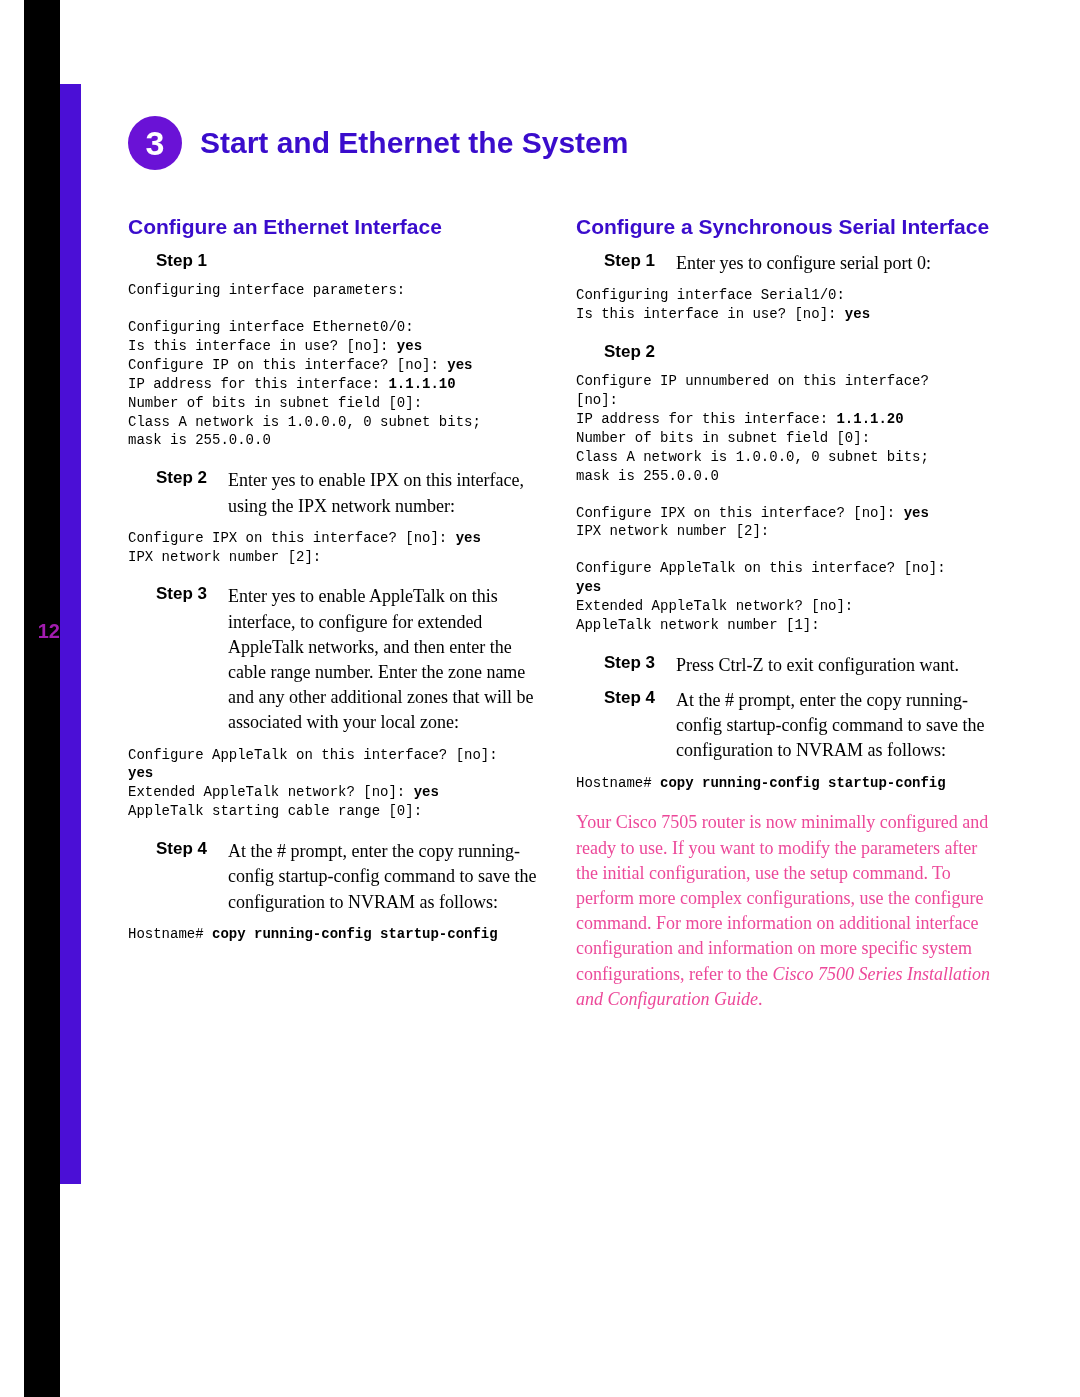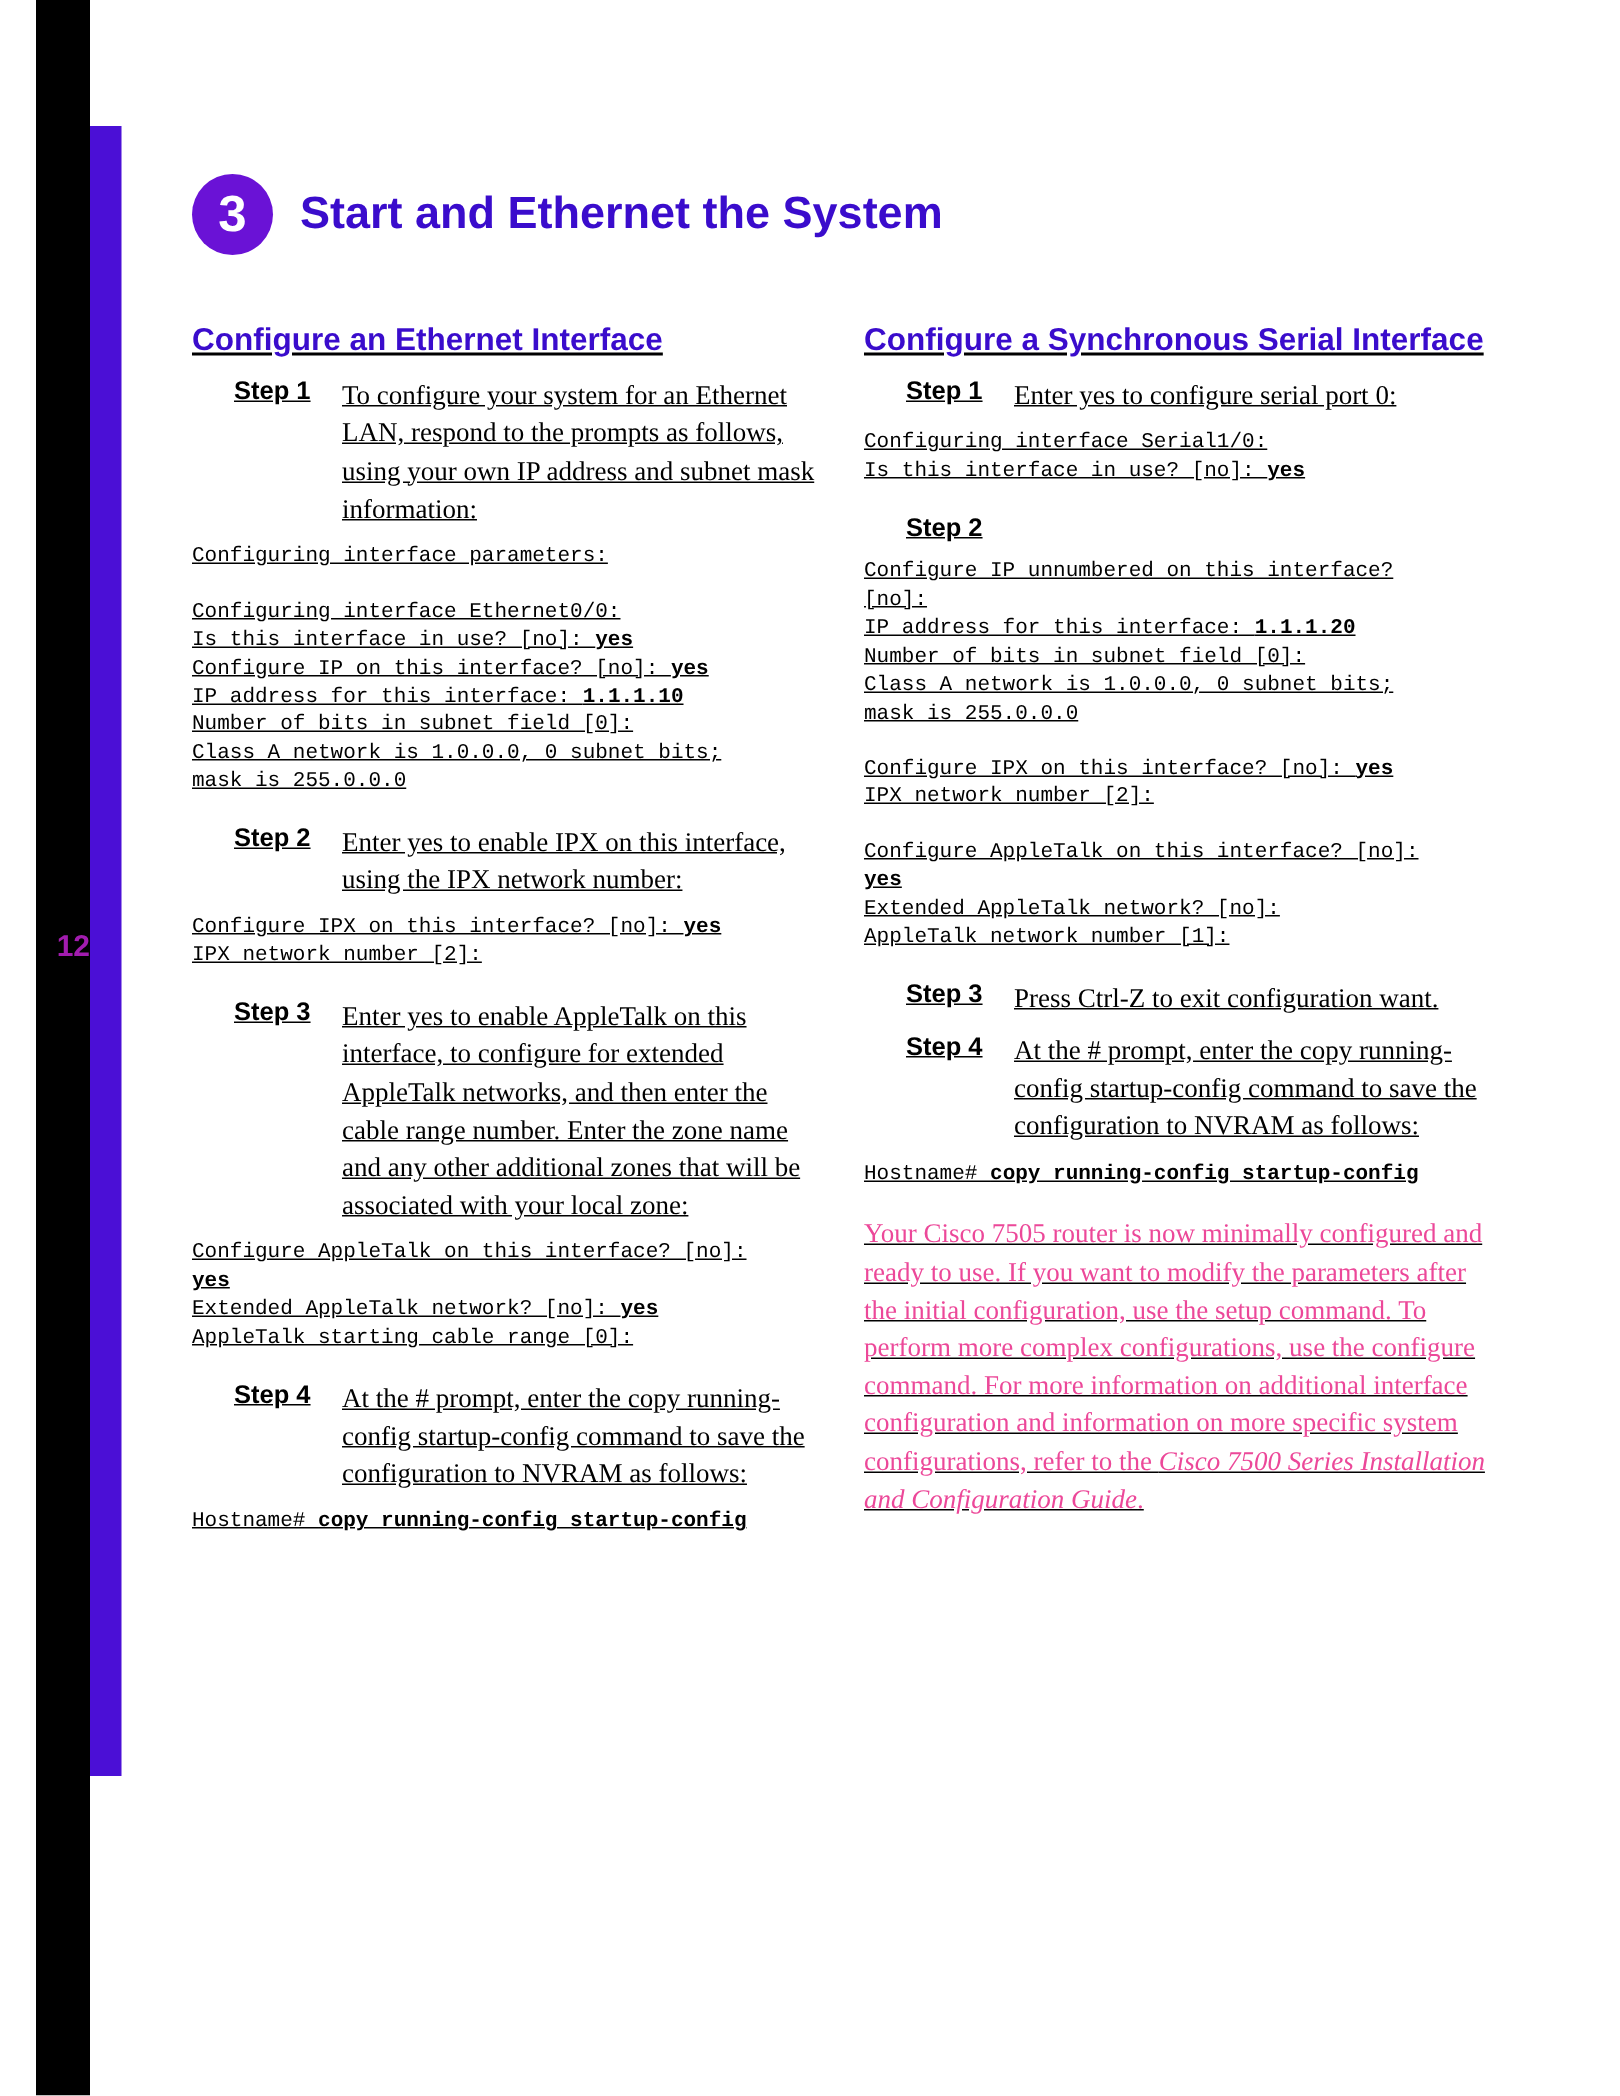--- a/index.html
+++ b/index.html
@@ -64,21 +64,20 @@
   }
   .section-title {
     font-family: Helvetica, Arial, sans-serif;
     font-weight: bold;
     font-size: 30px;
     color: #3a0ccc;
   }
   .columns {
     display: flex;
     gap: 28px;
-    text-decoration: underline;
   }
   .col { width: 420px; }
   .subhead {
     font-family: Helvetica, Arial, sans-serif;
     font-weight: bold;
     font-size: 21px;
     color: #3a0ccc;
     margin-bottom: 12px;
     line-height: 1.2;
   }
@@ -133,21 +132,20 @@
     <div class="section-title">Start and Ethernet the System</div>
   </div>
 
   <div class="columns">
 
     <div class="col">
       <div class="subhead">Configure an Ethernet Interface</div>
 
       <div class="step">
         <div class="step-label">Step 1</div>
-        <div class="step-body">To configure your system for an Ethernet LAN, respond to the prompts as follows, using your own IP address and subnet mask information:</div>
       </div>
       <div class="code">Configuring interface parameters:</div>
       <div class="code"><span>Configuring interface Ethernet0/0:
 Is this interface in use? [no]: </span><span class="b">yes</span><span>
 Configure IP on this interface? [no]: </span><span class="b">yes</span><span>
 IP address for this interface: </span><span class="b">1.1.1.10</span><span>
 Number of bits in subnet field [0]:
 Class A network is 1.0.0.0, 0 subnet bits;
 mask is 255.0.0.0</span></div>
 

